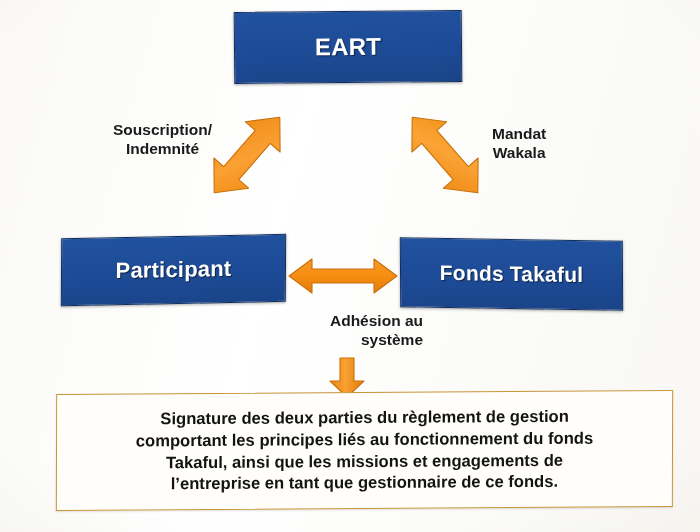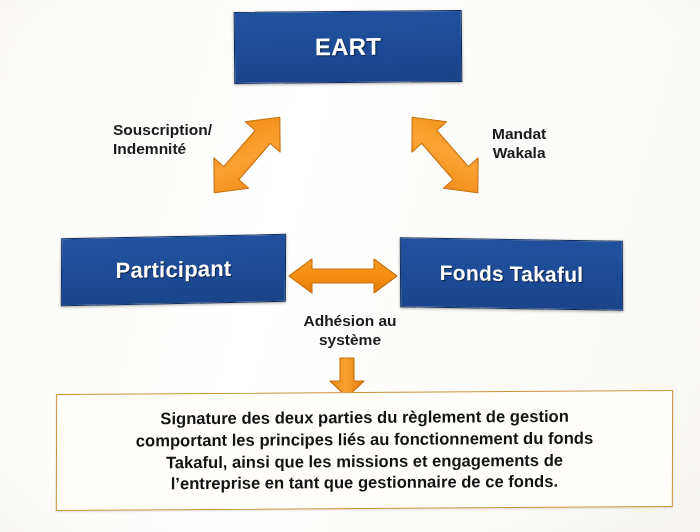--- a/index.html
+++ b/index.html
@@ -86,23 +86,23 @@
 
   
   .edge-label {
     position: absolute;
     color: #1a1a1a;
     font-weight: bold;
     font-size: 15.5px;
     line-height: 1.22;
     white-space: pre-line;
   }
-  #label-souscription { left: 113px; top: 121px; }
+  #label-souscription { left: 113px; top: 121px; text-align: center; }
   #label-mandat       { left: 492px; top: 125px; text-align: center;  }
-  #label-adhesion     { left: 277px; top: 312px; width: 146px; text-align: center; }
+  #label-adhesion     { left: 277px; top: 312px; width: 146px; text-align: right; }
 
   
   #box-summary {
     position: absolute;
     left: 56px;
     top: 392px;
     width: 617px;
     height: 117px;
     background: #fffefb;
     border: 1.6px solid #c8953a;

